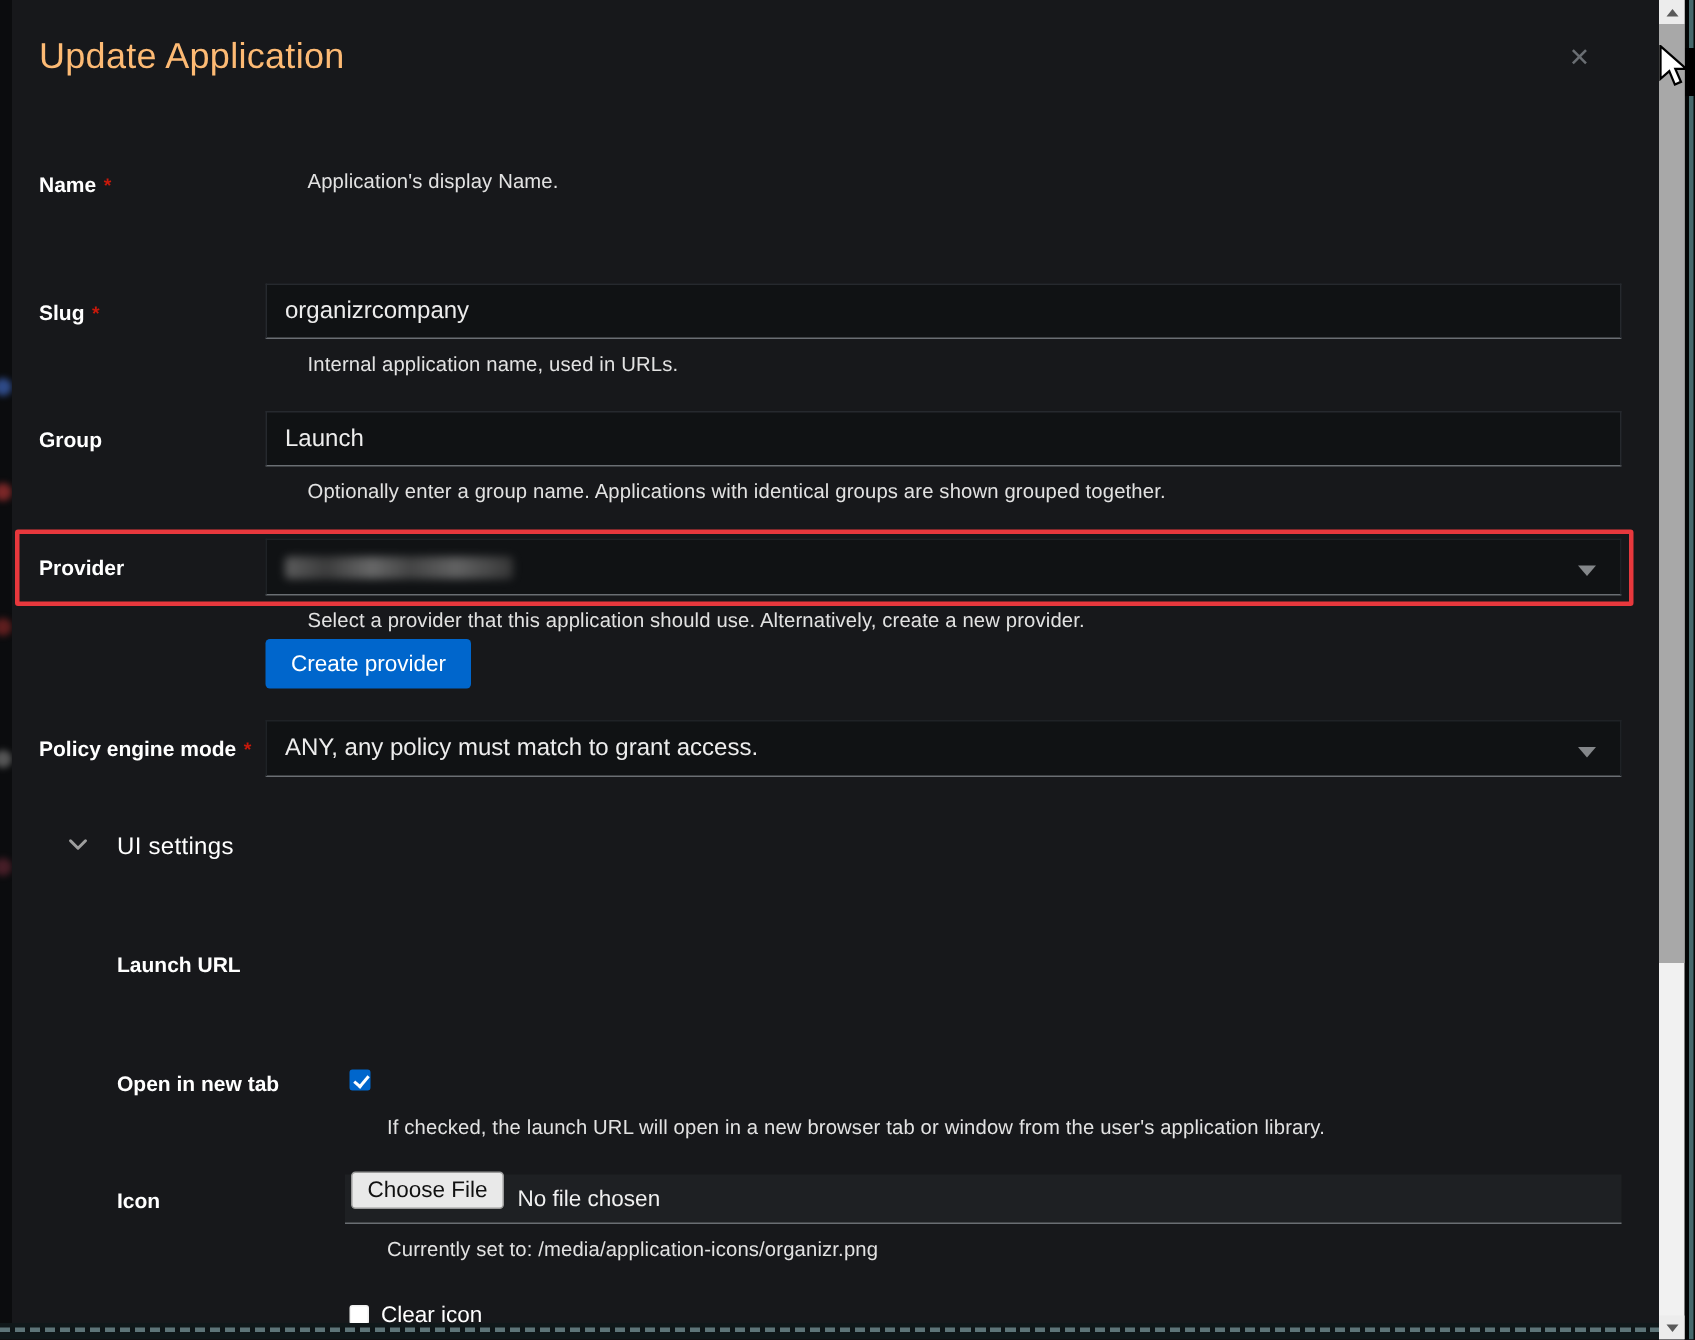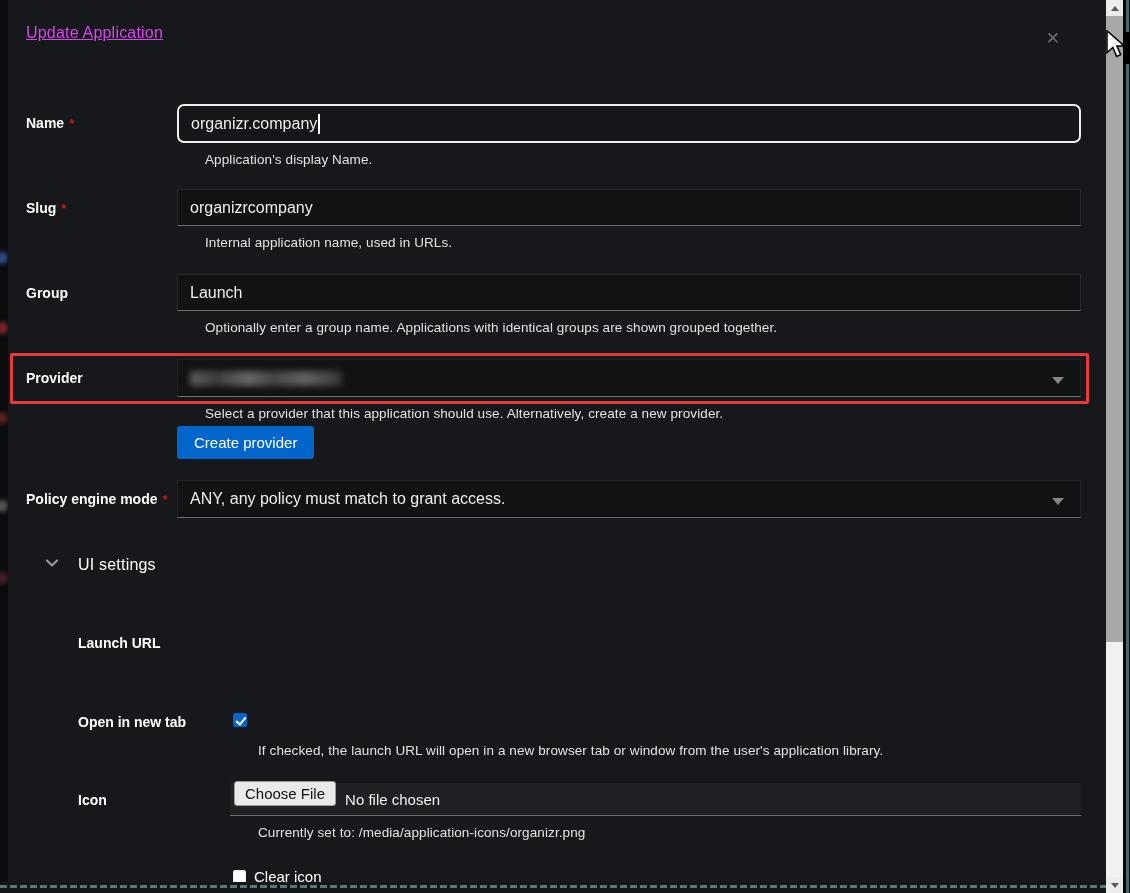--- a/index.html
+++ b/index.html
@@ -13,21 +13,21 @@
 
   
   .left-strip { position:absolute; left:0; top:0; width:8px; height:893px; background:#0b0c0e; overflow:hidden; }
   .blob { position:absolute; left:-4px; width:12px; height:12px; border-radius:50%; filter:blur(2px); opacity:.75; }
 
   
   .modal {
     position:absolute; left:8px; top:0; width:1098px; height:882px;
     background:#17181b; overflow:hidden;
   }
-  .modal-title { position:absolute; left:18px; top:24px; font-size:16px; font-weight:500; color:#d946ef; letter-spacing:.2px;text-decoration:underline; }
+  .modal-title { position:absolute; left:18px; top:24px; font-size:24px; font-weight:500; color:#fdba74; letter-spacing:.2px; }
   .close-btn { position:absolute; top:30px; right:46px; color:#6a6e73; font-size:17px; font-weight:700; cursor:pointer; line-height:1; }
 
   
   .row { position:absolute; left:18px; width:1055px; display:flex; align-items:flex-start; }
   .row.nested { left:70px; width:1003px; }
   .lbl { width:151px; flex:0 0 151px; padding-top:11px; font-size:14px; font-weight:700; color:#ffffff; line-height:1.15; }
   .row.nested .lbl { flex-basis:152px; width:152px; }
   .req { color:#c9190b; font-weight:700; margin-left:5px; font-size:13px; }
   .ctl { flex:1 1 auto; min-width:0; }
   .help { margin-top:9px; font-size:13.5px; color:#e2e2e2; letter-spacing:.1px;margin-left:28px; }
@@ -138,24 +138,20 @@
 <div class="modal">
 
   <h1 class="modal-title">Update Application</h1>
   <span class="close-btn">✕</span>
 
   <div class="row" id="row-name">
     <div class="lbl">
       <span>Name</span><span class="req">*</span>
     </div>
     <div class="ctl">
-      <div class="tinput focused">
-        <span>organizr.company</span>
-        <span class="caret-bar"></span>
-      </div>
       <div class="help">Application's display Name.</div>
     </div>
   </div>
 
   <div class="row" id="row-slug">
     <div class="lbl">
       <span>Slug</span><span class="req">*</span>
     </div>
     <div class="ctl">
       <div class="tinput">

